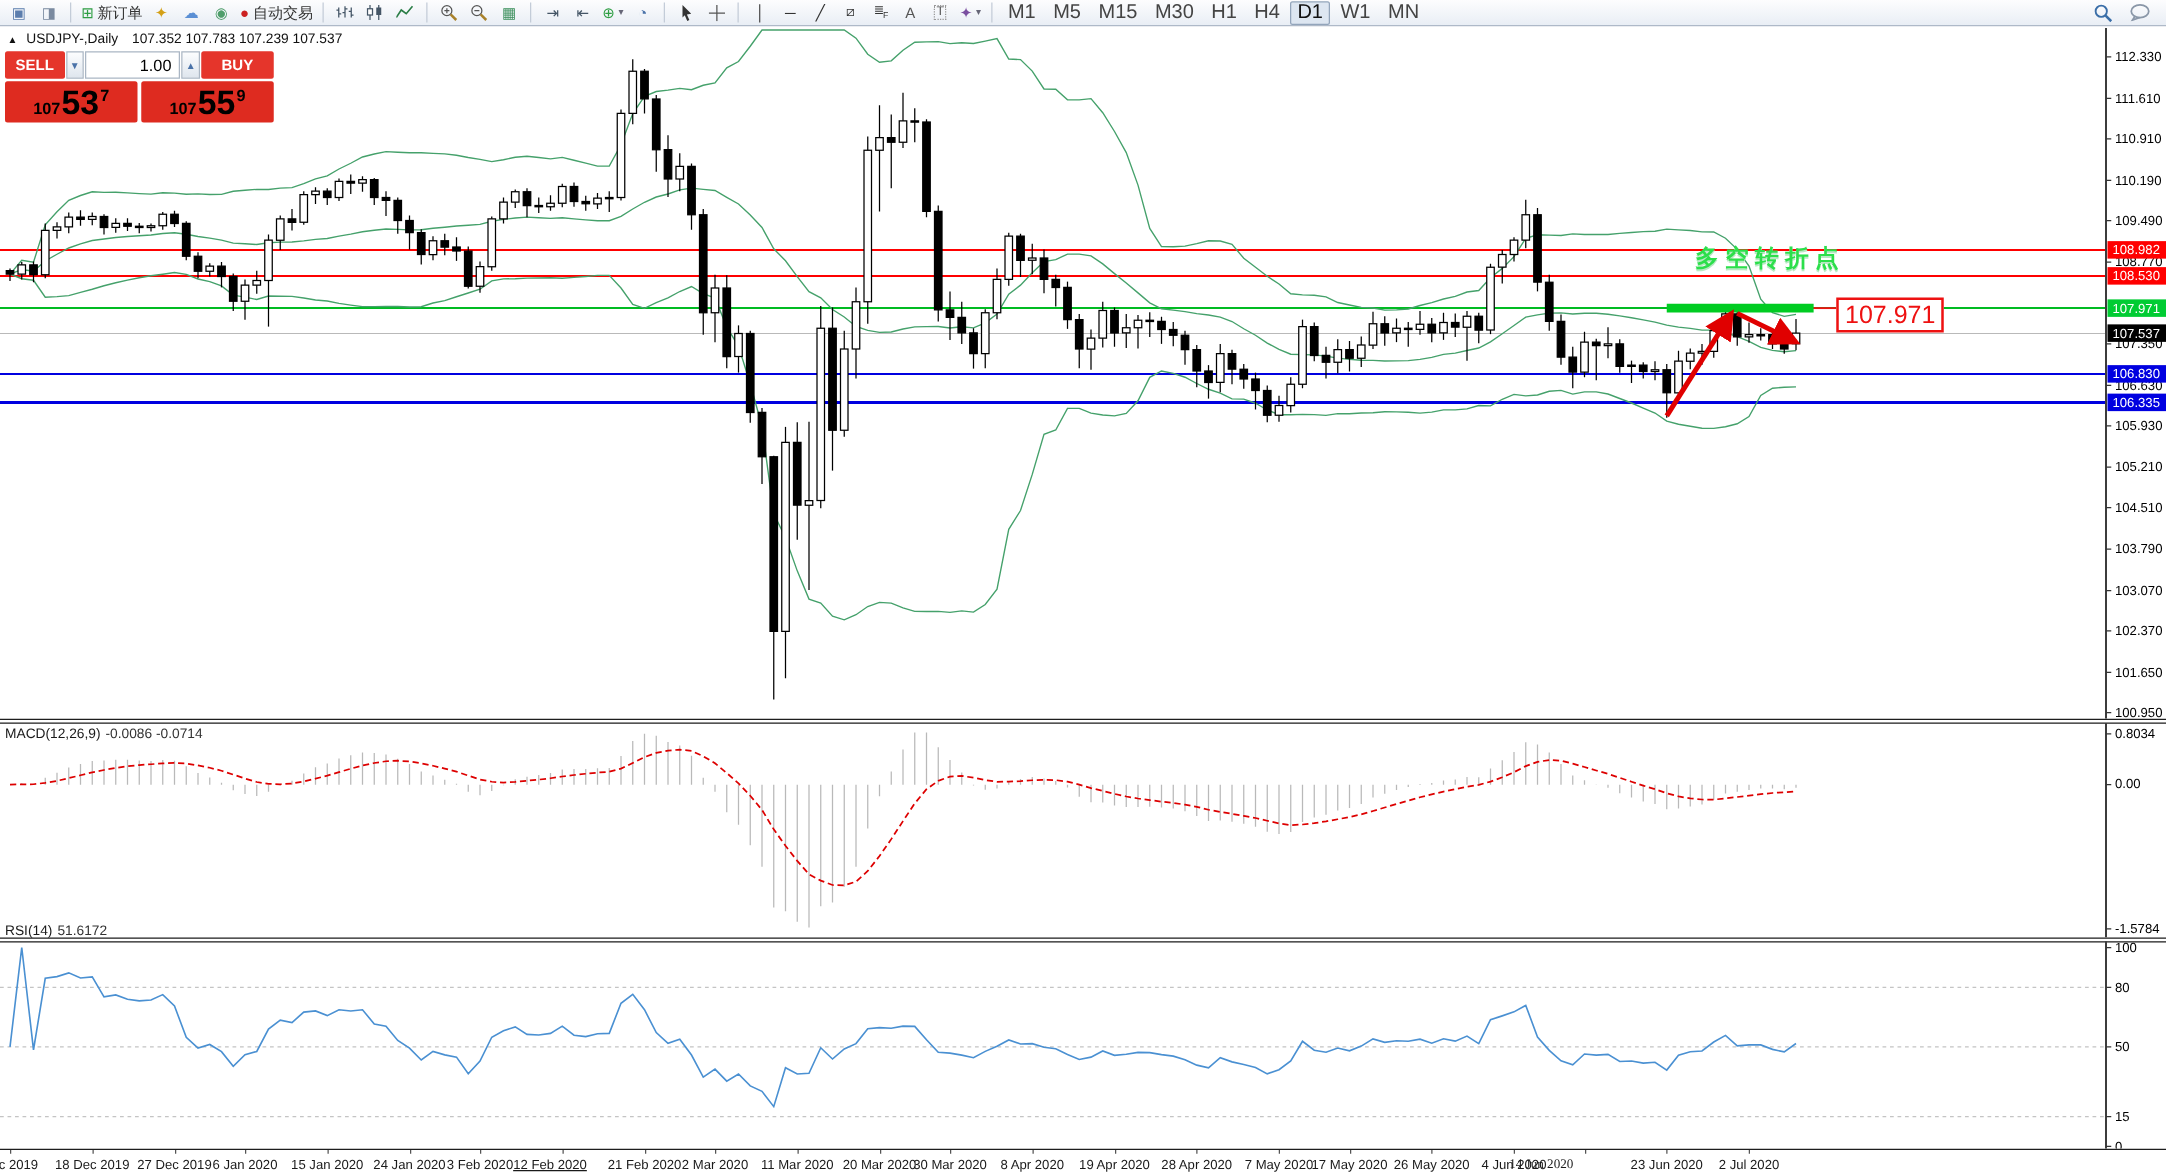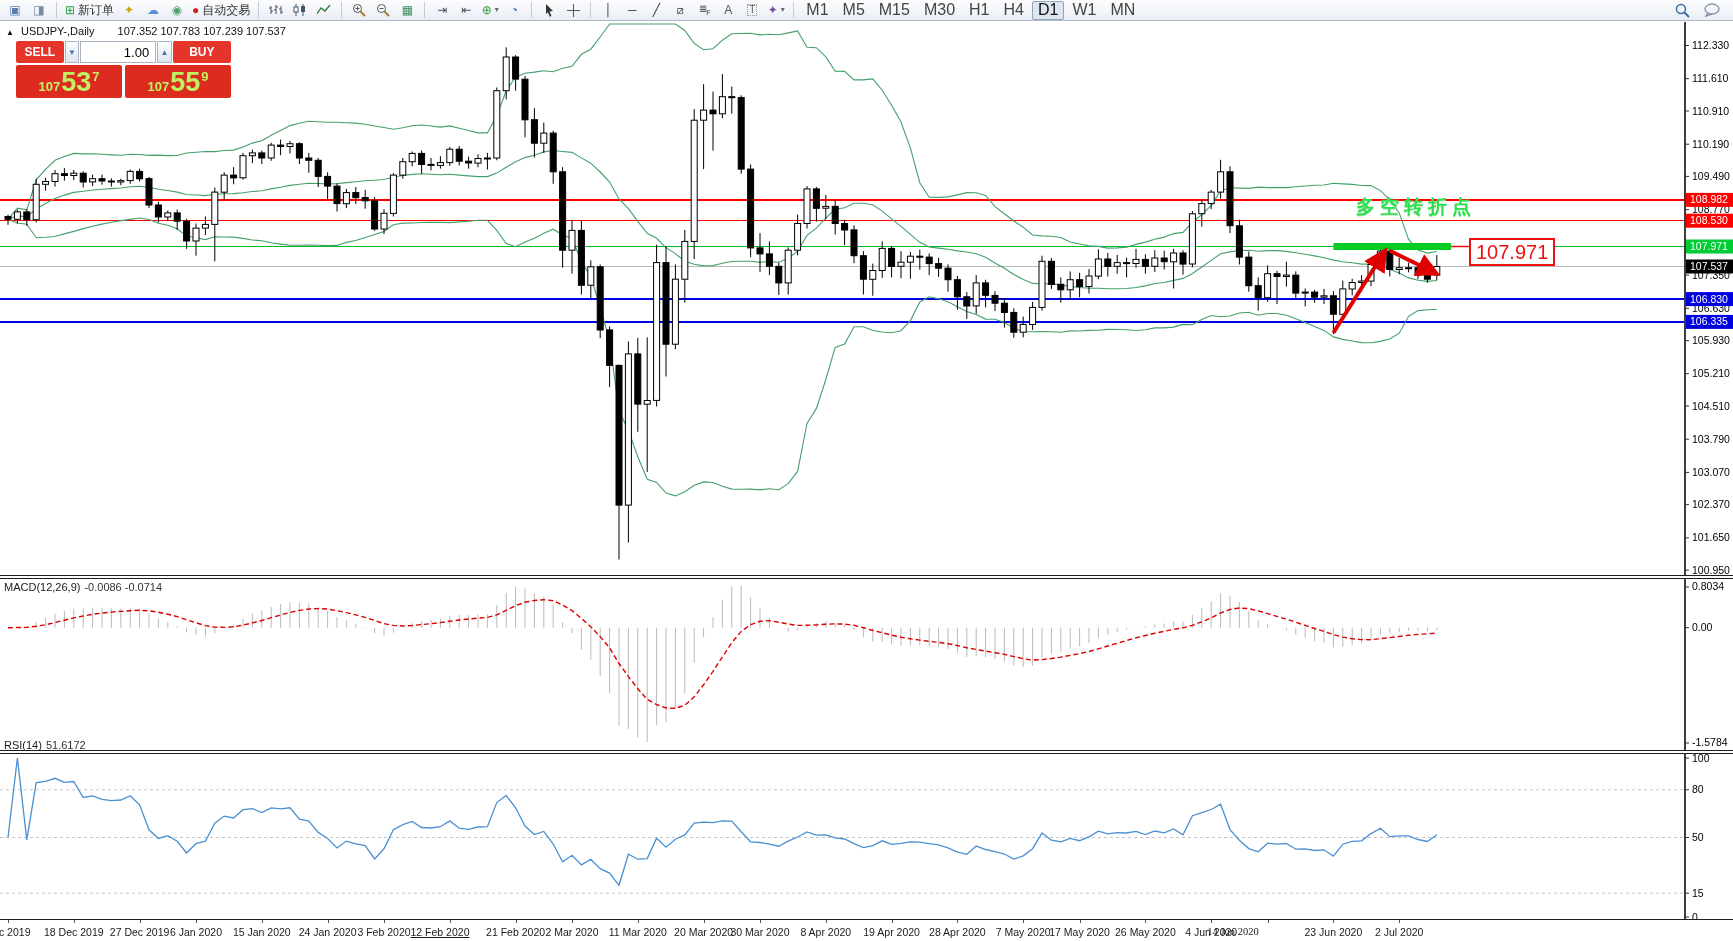--- a/index.html
+++ b/index.html
@@ -14,30 +14,30 @@
     padding:0 2px;border-radius:2px;cursor:default;gap:3px;white-space:nowrap;}
   .tsep{width:1px;height:16px;background:#c3ccd8;margin:0 4px;}
   .tf{height:17px;padding:0 5px;font-size:16px;color:#444;display:flex;align-items:center;border:1px solid transparent;border-radius:2px;}
   .tf.active{border:1px solid #93a5bb;background:#dde6f1;color:#111;}
   .glyph{font-size:12px;line-height:1;}
   .right-tools{margin-left:auto;display:flex;gap:8px;align-items:center;padding-right:6px;}
 
   
   #symbol-line{position:absolute;left:6px;top:25px;font-size:11px;color:#111;z-index:5;}
   #symbol-line .tri{font-size:8px;margin-right:4px;}
-  #oneclick{position:absolute;left:16px;top:41px;width:215px;z-index:6;font-family:"Liberation Sans",sans-serif;}
+  #oneclick{position:absolute;left:4px;top:41px;width:215px;z-index:6;font-family:"Liberation Sans",sans-serif;}
   #oc-row1{display:flex;height:22px;gap:1px;}
   .oc-btn{background:#e5352b;color:#fff;font-weight:bold;font-size:12px;display:flex;
     align-items:center;justify-content:center;border-radius:2px;cursor:pointer;}
   #oc-sell{width:49px;}#oc-buy{width:60px;}
   .oc-spin{width:15px;background:linear-gradient(#fcfdfe,#dfe6ee);border:1px solid #aab6c4;box-sizing:border-box;
     color:#4a72a8;font-size:8px;display:flex;align-items:center;justify-content:center;cursor:pointer;}
   #oc-lot{width:76px;border:1px solid #aab6c4;text-align:right;font-size:13px;padding:0 6px 0 2px;box-sizing:border-box;}
   #oc-row2{display:flex;margin-top:2px;gap:3px;height:33px;}
-  .oc-price{flex:1;background:#de2b20;color:#bef264;display:flex;align-items:flex-end;justify-content:center;
+  .oc-price{flex:1;background:#de2b20;color:#000000;display:flex;align-items:flex-end;justify-content:center;
     padding-bottom:2px;border-radius:2px;cursor:pointer;}
   .oc-price .small{font-size:13px;font-weight:bold;margin:0 1px 2px 0;}
   .oc-price .big{font-size:27px;font-weight:bold;line-height:0.95;}
   .oc-price .sup{font-size:13px;font-weight:bold;margin:0 0 12px 1px;}
 
   
   .panel-svg{position:absolute;left:0;}
   #divider1,#divider2{position:absolute;left:0;width:1733px;height:2px;background:#fff;
     border-top:1px solid #1d1d1d;border-bottom:1px solid #1d1d1d;box-sizing:content-box;}
   .ind-label{position:absolute;left:4px;font-size:11px;color:#1a1a1a;z-index:4;}
@@ -194,21 +194,21 @@
             <ellipse cx="8" cy="6" rx="7" ry="5" fill="none" stroke="#8a97a8" stroke-width="1.4"></ellipse>
             <path d="M4 10 L2 13 L8 11" fill="none" stroke="#8a97a8" stroke-width="1.4"></path>
           </svg>
         </div>
     </div>
   </div>
 
   <div id="symbol-line">
     <span class="tri">▲</span>
     <span>USDJPY-,Daily</span>
-    <span style="margin-left:20px;">107.352 107.783 107.239 107.537</span>
+    <span style="margin-left:8px;">107.352 107.783 107.239 107.537</span>
   </div>
 
   <div id="oneclick">
     <div id="oc-row1">
       <div class="oc-btn" id="oc-sell">SELL</div>
       <div class="oc-spin">
           <span>▼</span>
         </div>
       <input id="oc-lot" value="1.00" style="">
       <div class="oc-spin">

